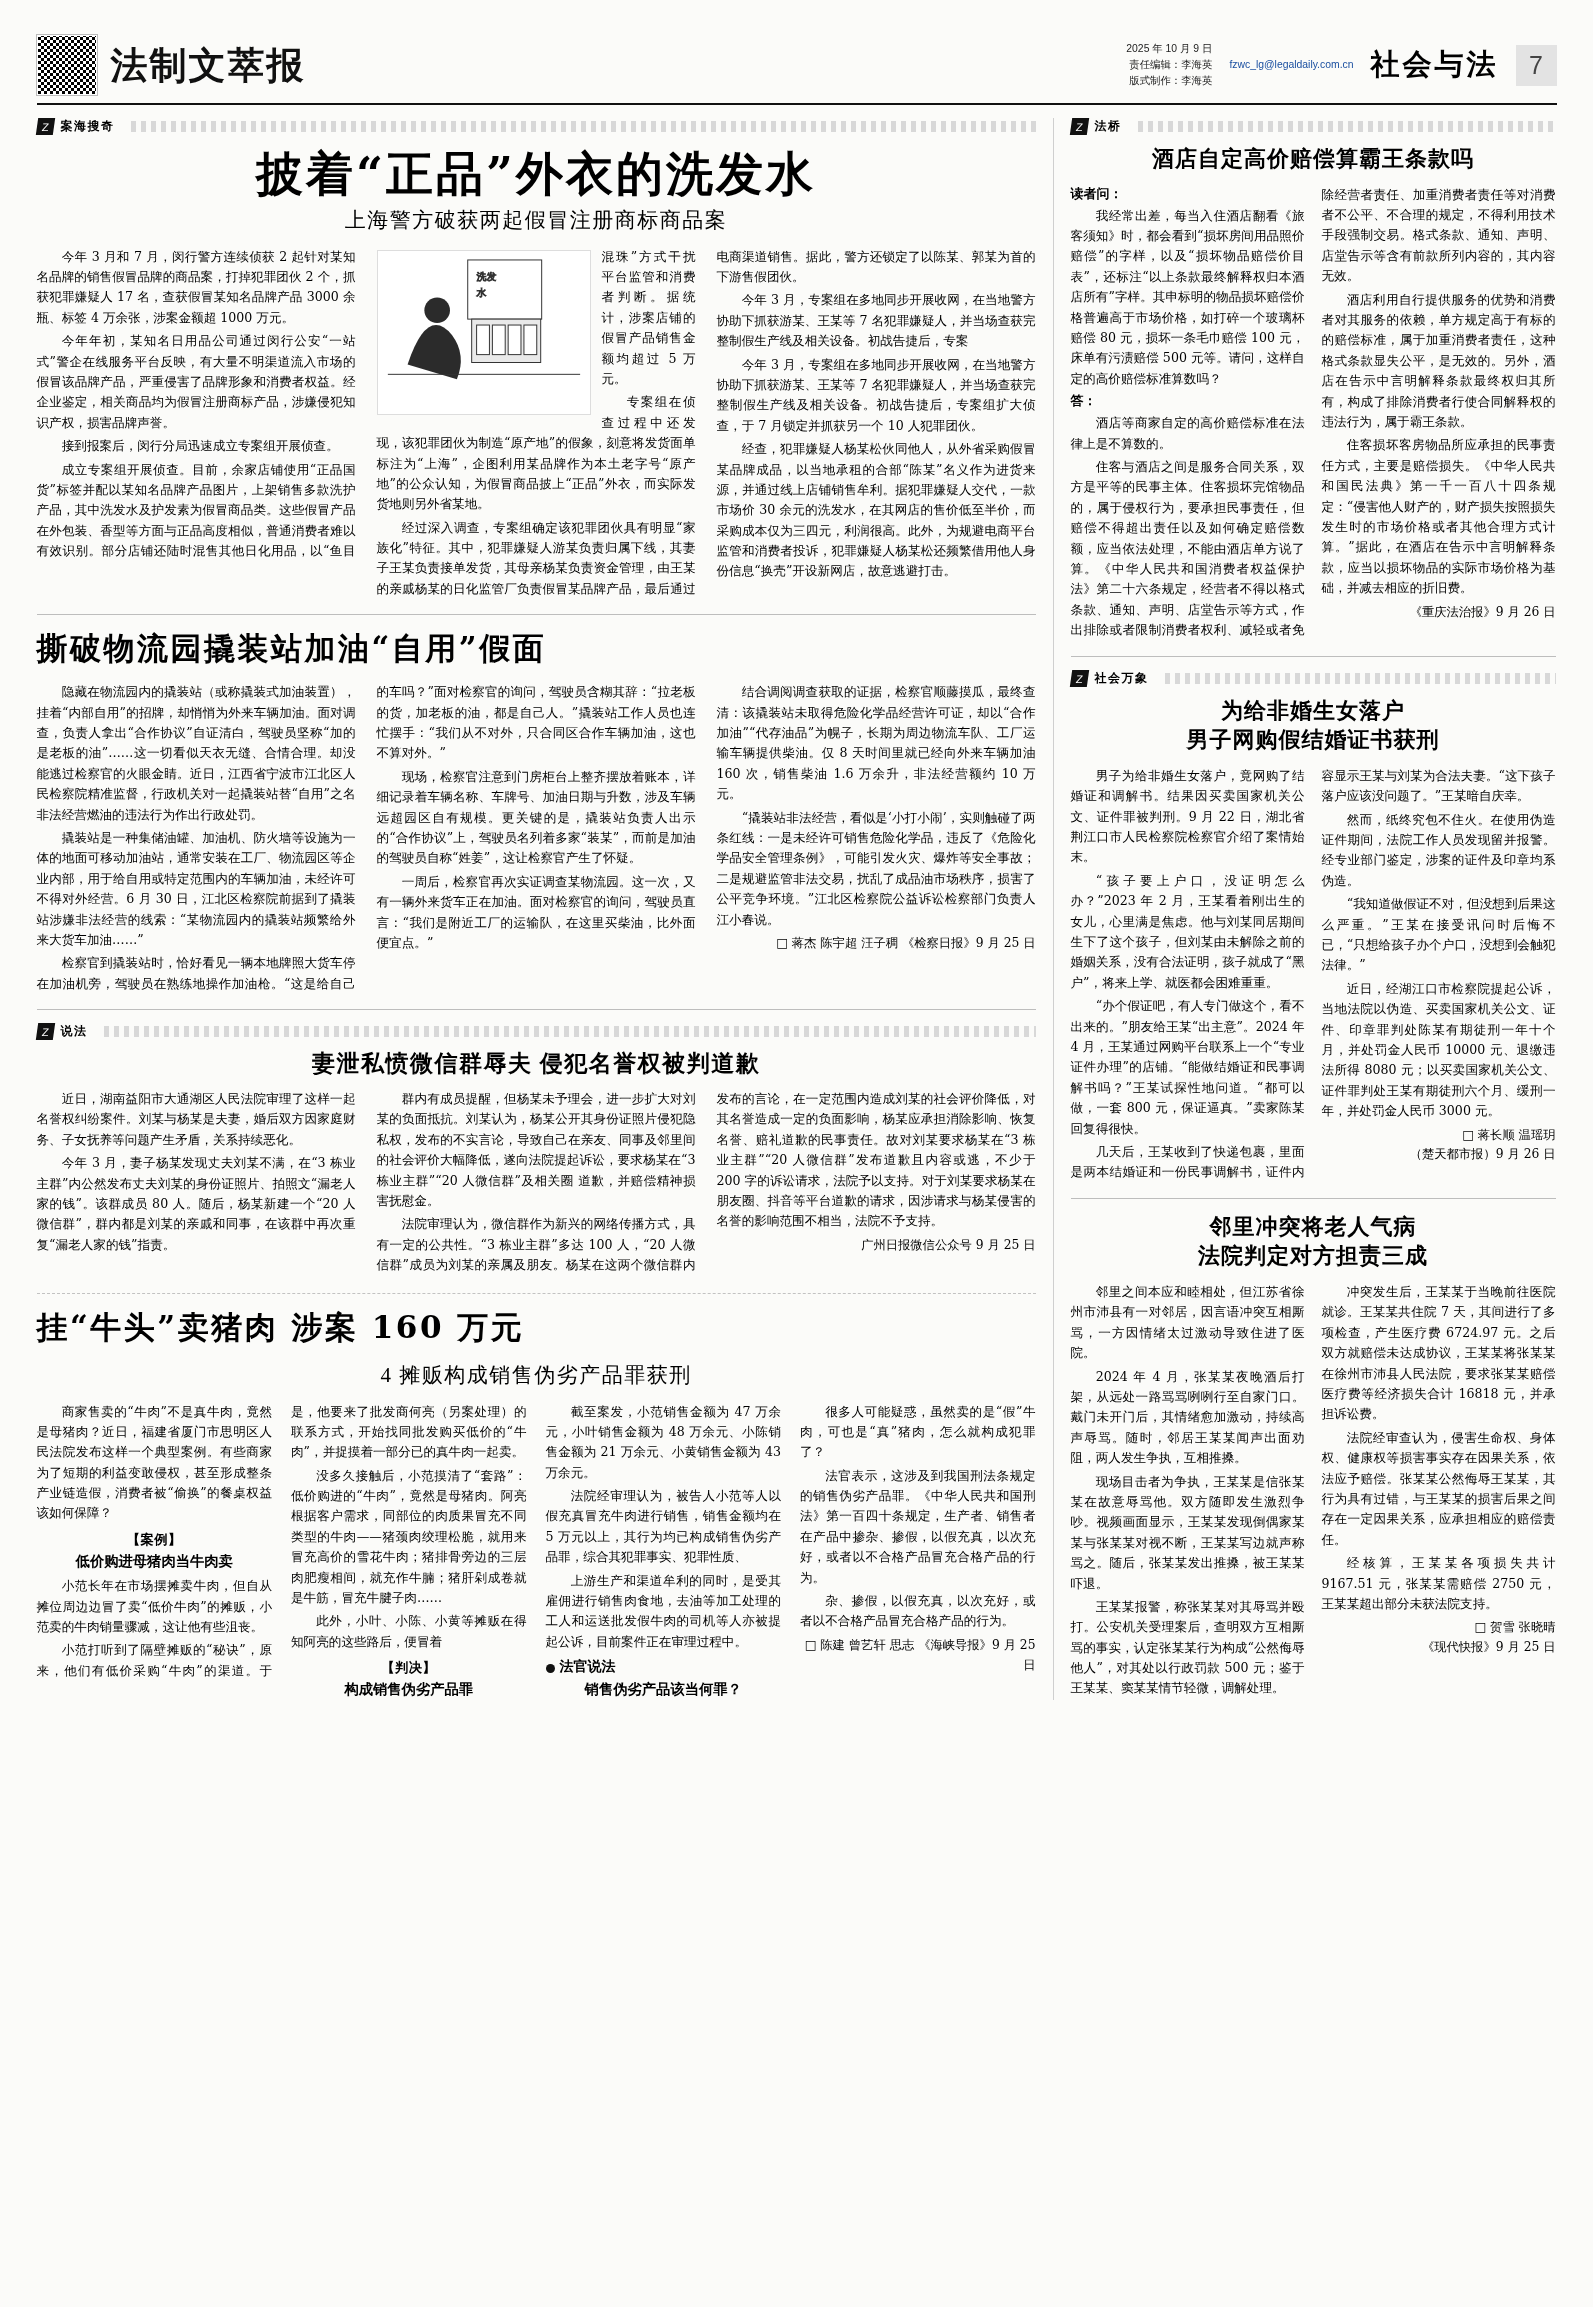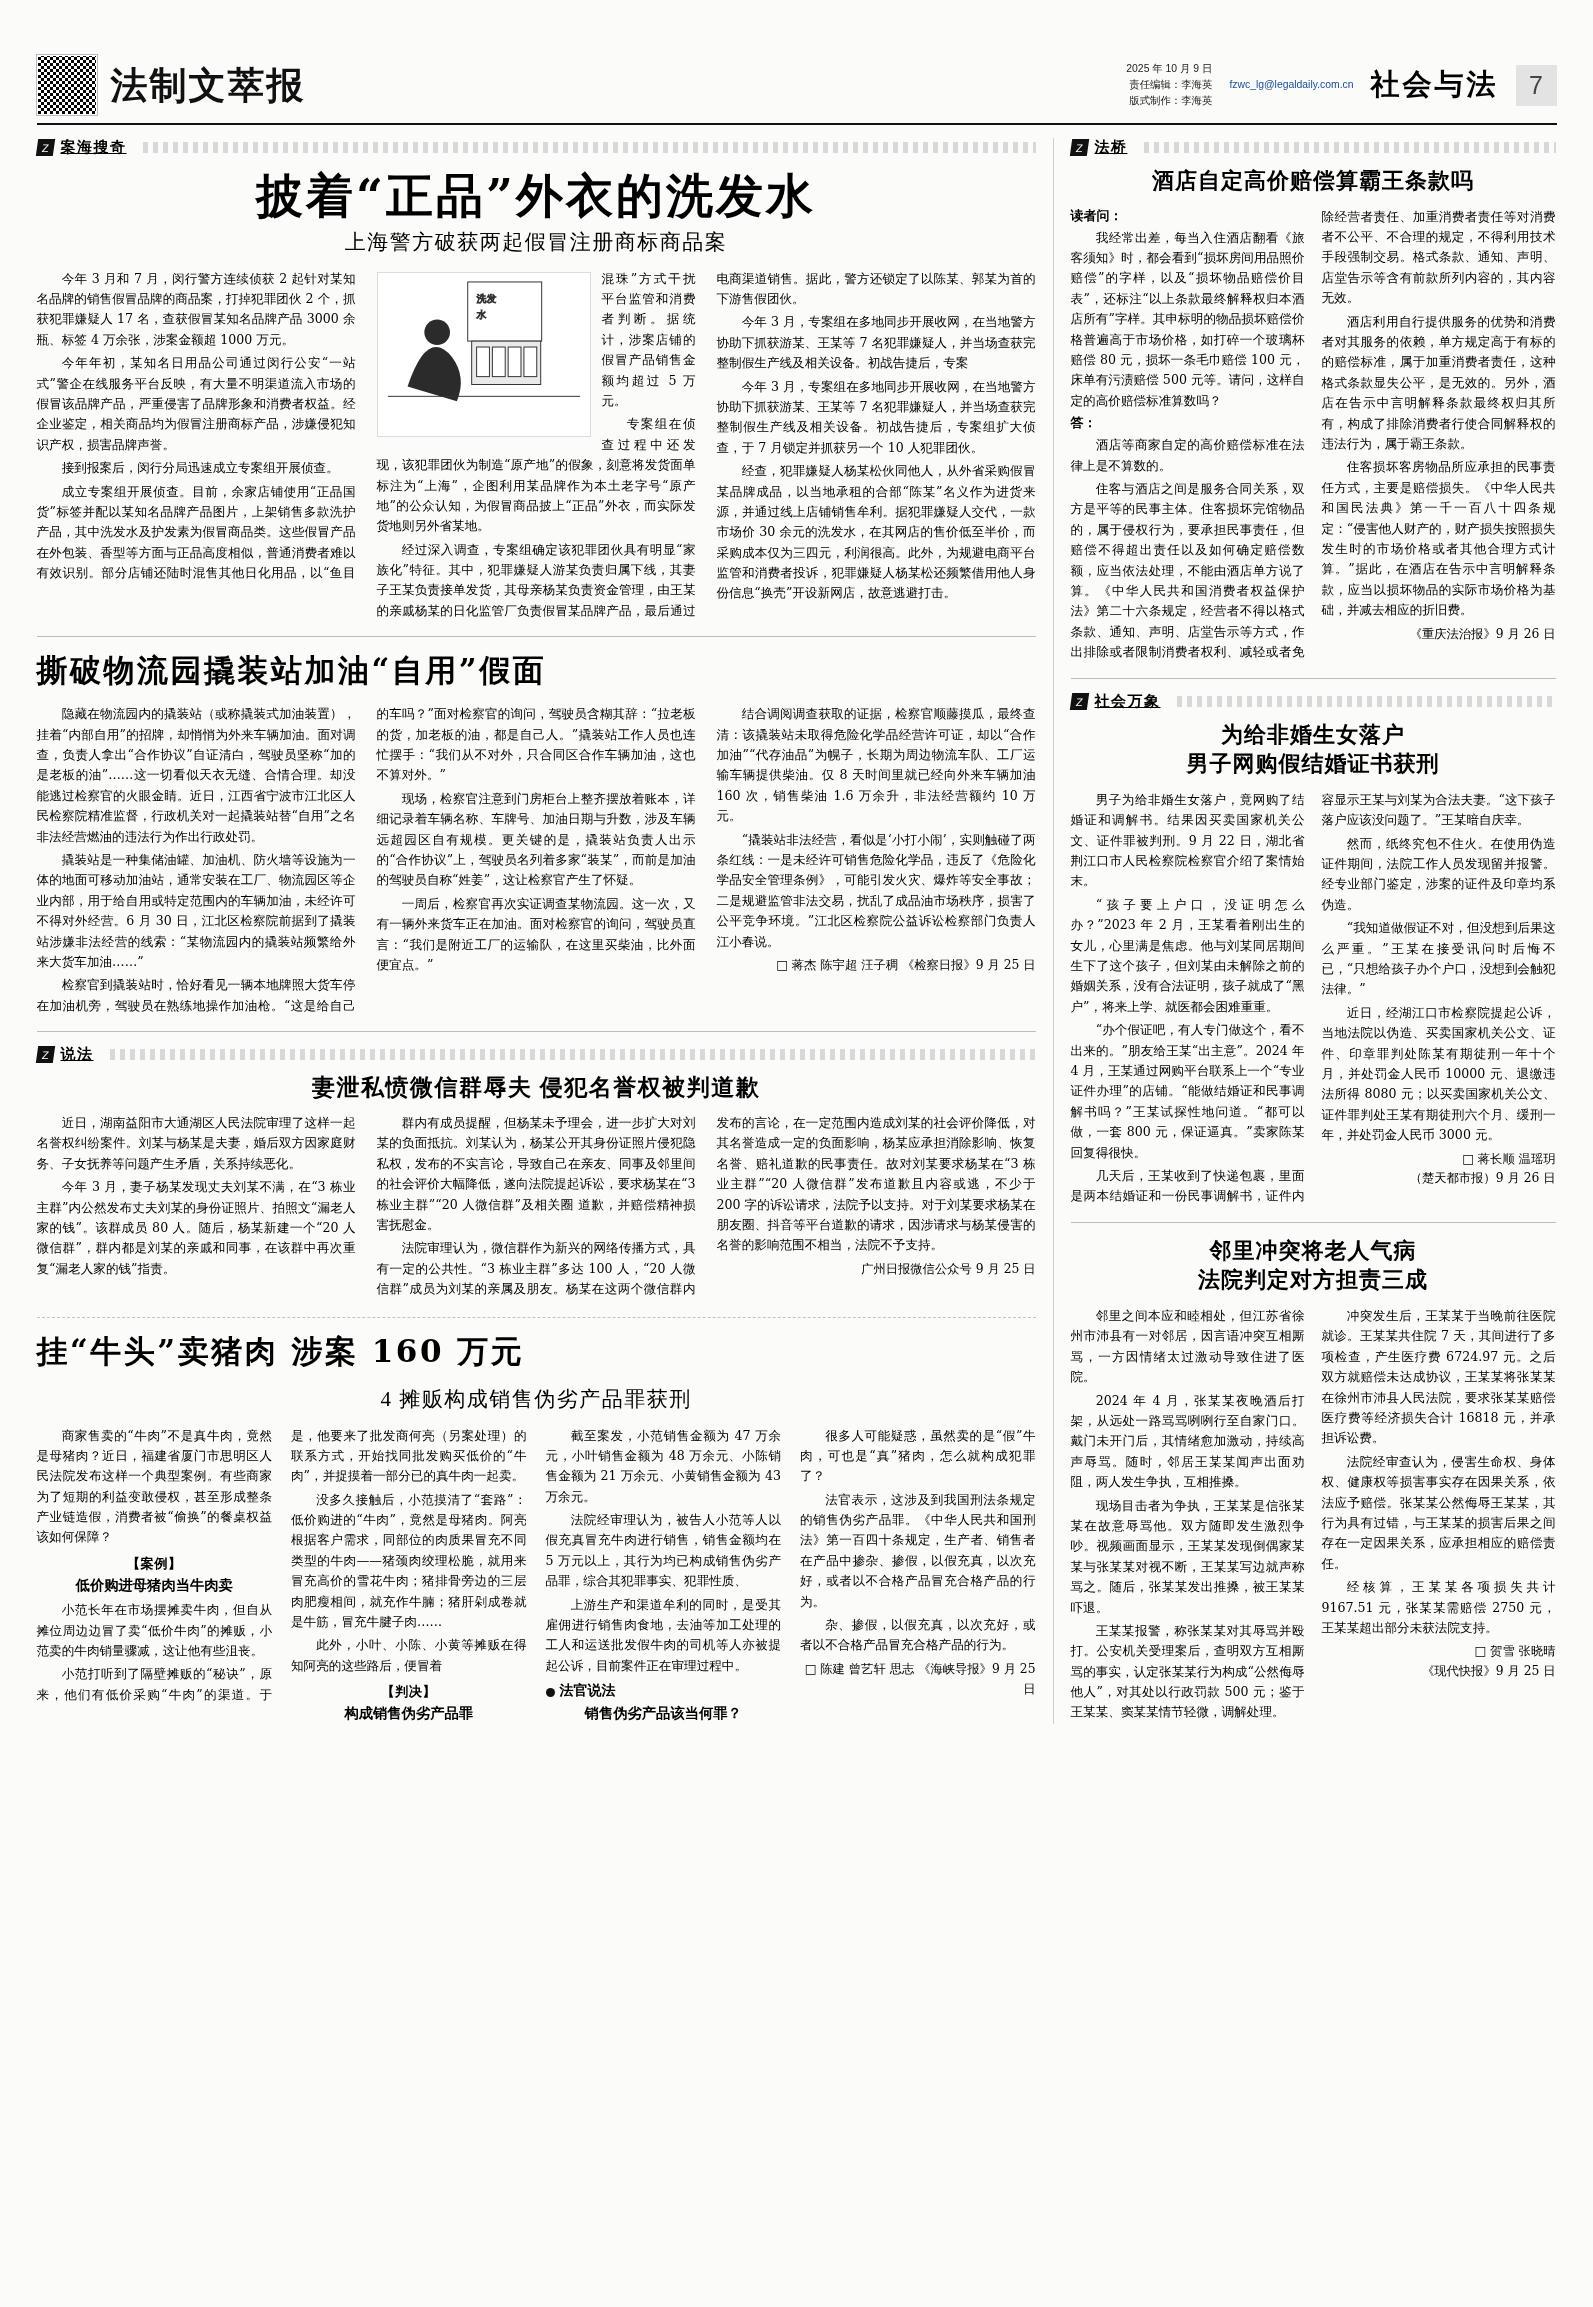--- a/index.html
+++ b/index.html
@@ -14,21 +14,21 @@
     width:1593px;
     min-height:2307px;
     background:#fbfbf9;
     padding:0;
     box-sizing:border-box;
     position:relative;
   }
   .inner{
     margin:0 auto;
     width:1520px;
-    padding-top:55px;
+    padding-top:35px;
     box-sizing:border-box;
   }
   
   .masthead{
     display:flex;
     align-items:center;
     justify-content:space-between;
     border-bottom:2.5px solid #111;
     padding-bottom:8px;
   }
@@ -84,23 +84,22 @@
     display:flex;align-items:center;gap:7px;
     margin-bottom:9px;
   }
   .sec-mark{
     width:17px;height:17px;background:#111;color:#fff;
     font-size:11px;font-family:"Liberation Sans",sans-serif;
     display:flex;align-items:center;justify-content:center;
     transform:skewX(-8deg);
   }
   .sec-text{
-    font-size:15px;font-weight:bold;letter-spacing:1.5px;
+    font-size:12px;font-weight:bold;letter-spacing:1.5px;
     padding-right:9px;
-    text-decoration:underline;
   }
   .sec-rule{
     flex:1;height:11px;
     background:repeating-linear-gradient(90deg,#d8d8d8 0 5px,#fbfbf9 5px 10px);
   }
   
   h1.headline{
     text-align:center;
     font-size:47px;
     font-weight:bold;

